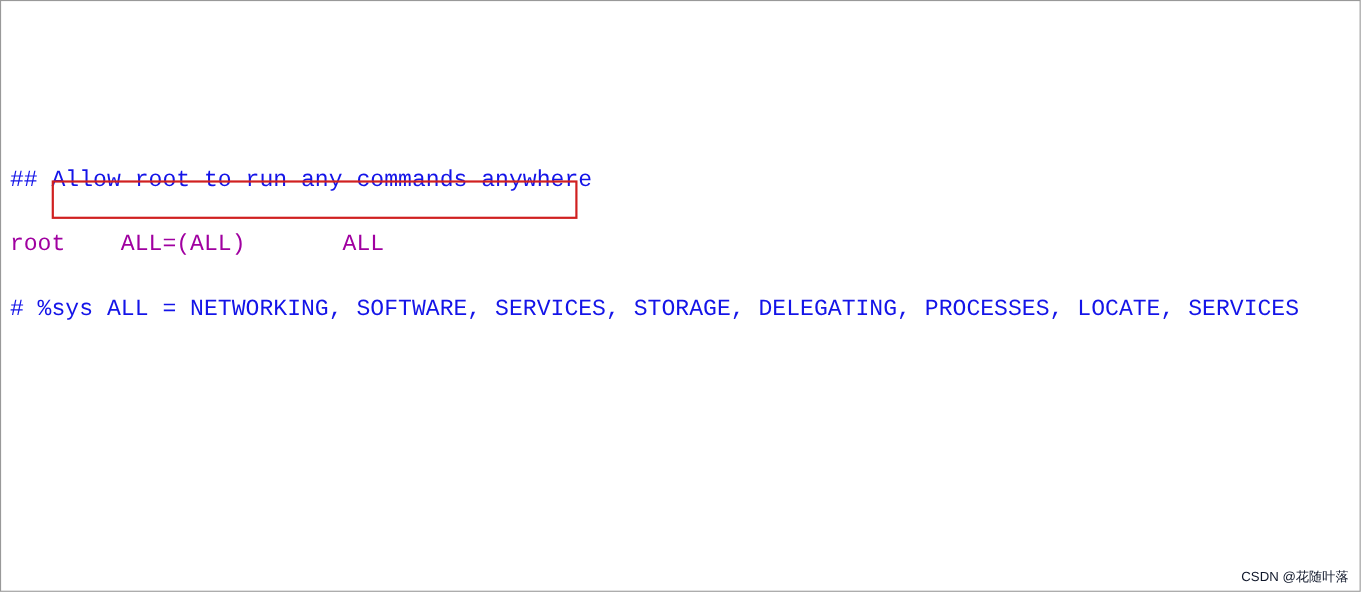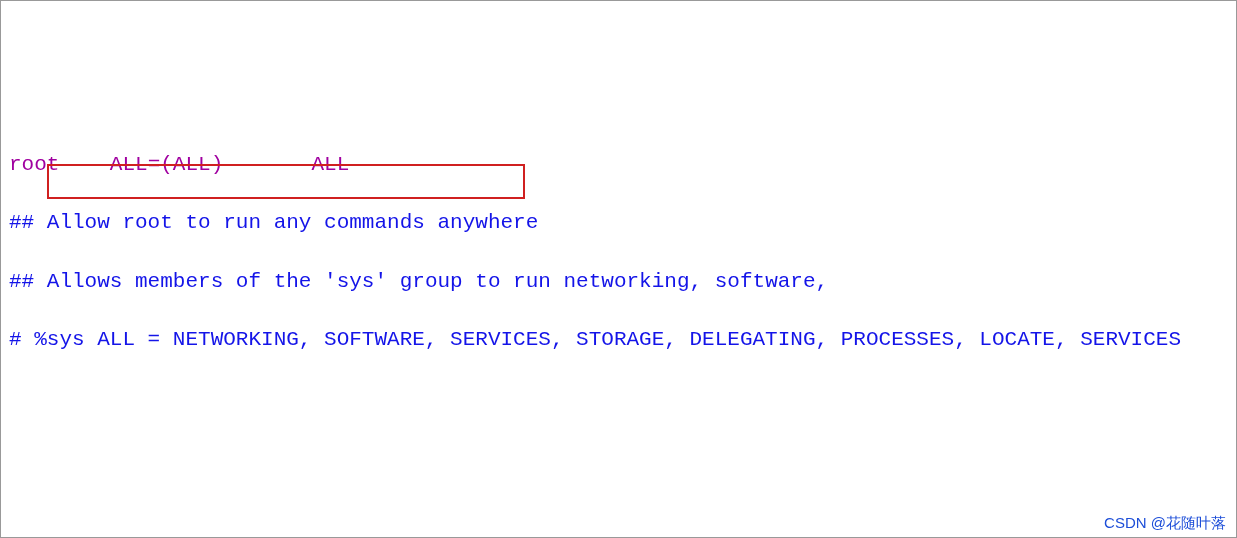--- a/index.html
+++ b/index.html
@@ -37,34 +37,33 @@
     .box1 {
       top: 43px;
       left: 38px;
       width: 478px;
       height: 35px;
     }
     .watermark {
       position: absolute;
       bottom: 4px;
       right: 10px;
-      color: #1d4ed8;
-      font-size: 15px;
+      color: #0f172a;
+      font-size: 12px;
       font-family: sans-serif;
     }
   </style>
 </head>
 <body>
 
 
 
 <div class="editor">
+<span class="line"><span class="blue">## Allow root to run any commands anywhere</span></span>
 <span class="line"><span class="purple">root</span><span class="purple">    ALL=(ALL)       ALL</span></span>
-<span class="line"><span class="blue">## Allow root to run any commands anywhere</span></span>
-<span class="line"><span class="blue">## Allows members of the </span><span class="blue">'sys'</span><span class="blue"> group to run networking, software,</span></span>
 <span class="line"><span class="blue"># %sys ALL = NETWORKING, SOFTWARE, SERVICES, STORAGE, DELEGATING, PROCESSES, LOCATE, SERVICES</span></span>
 <span class="line"></span>
 
 
 
 
 
 
 
 

